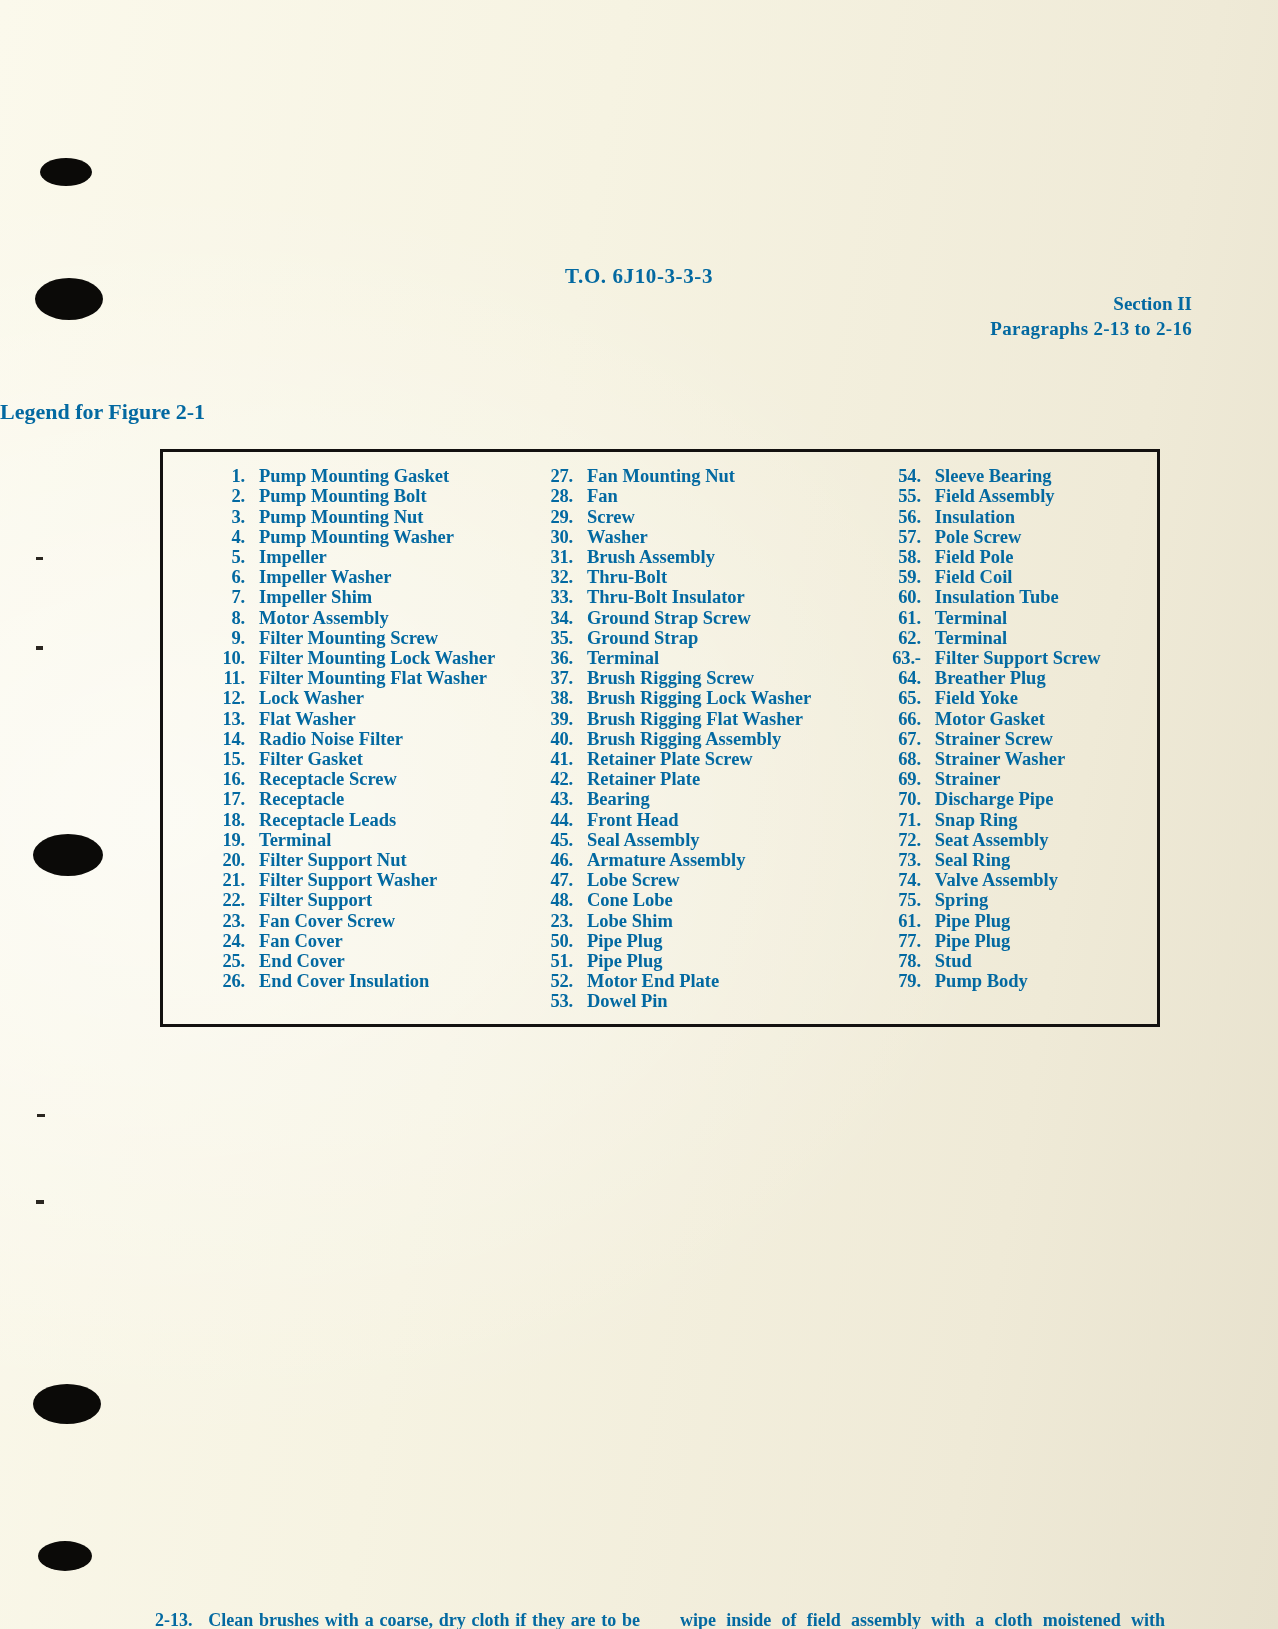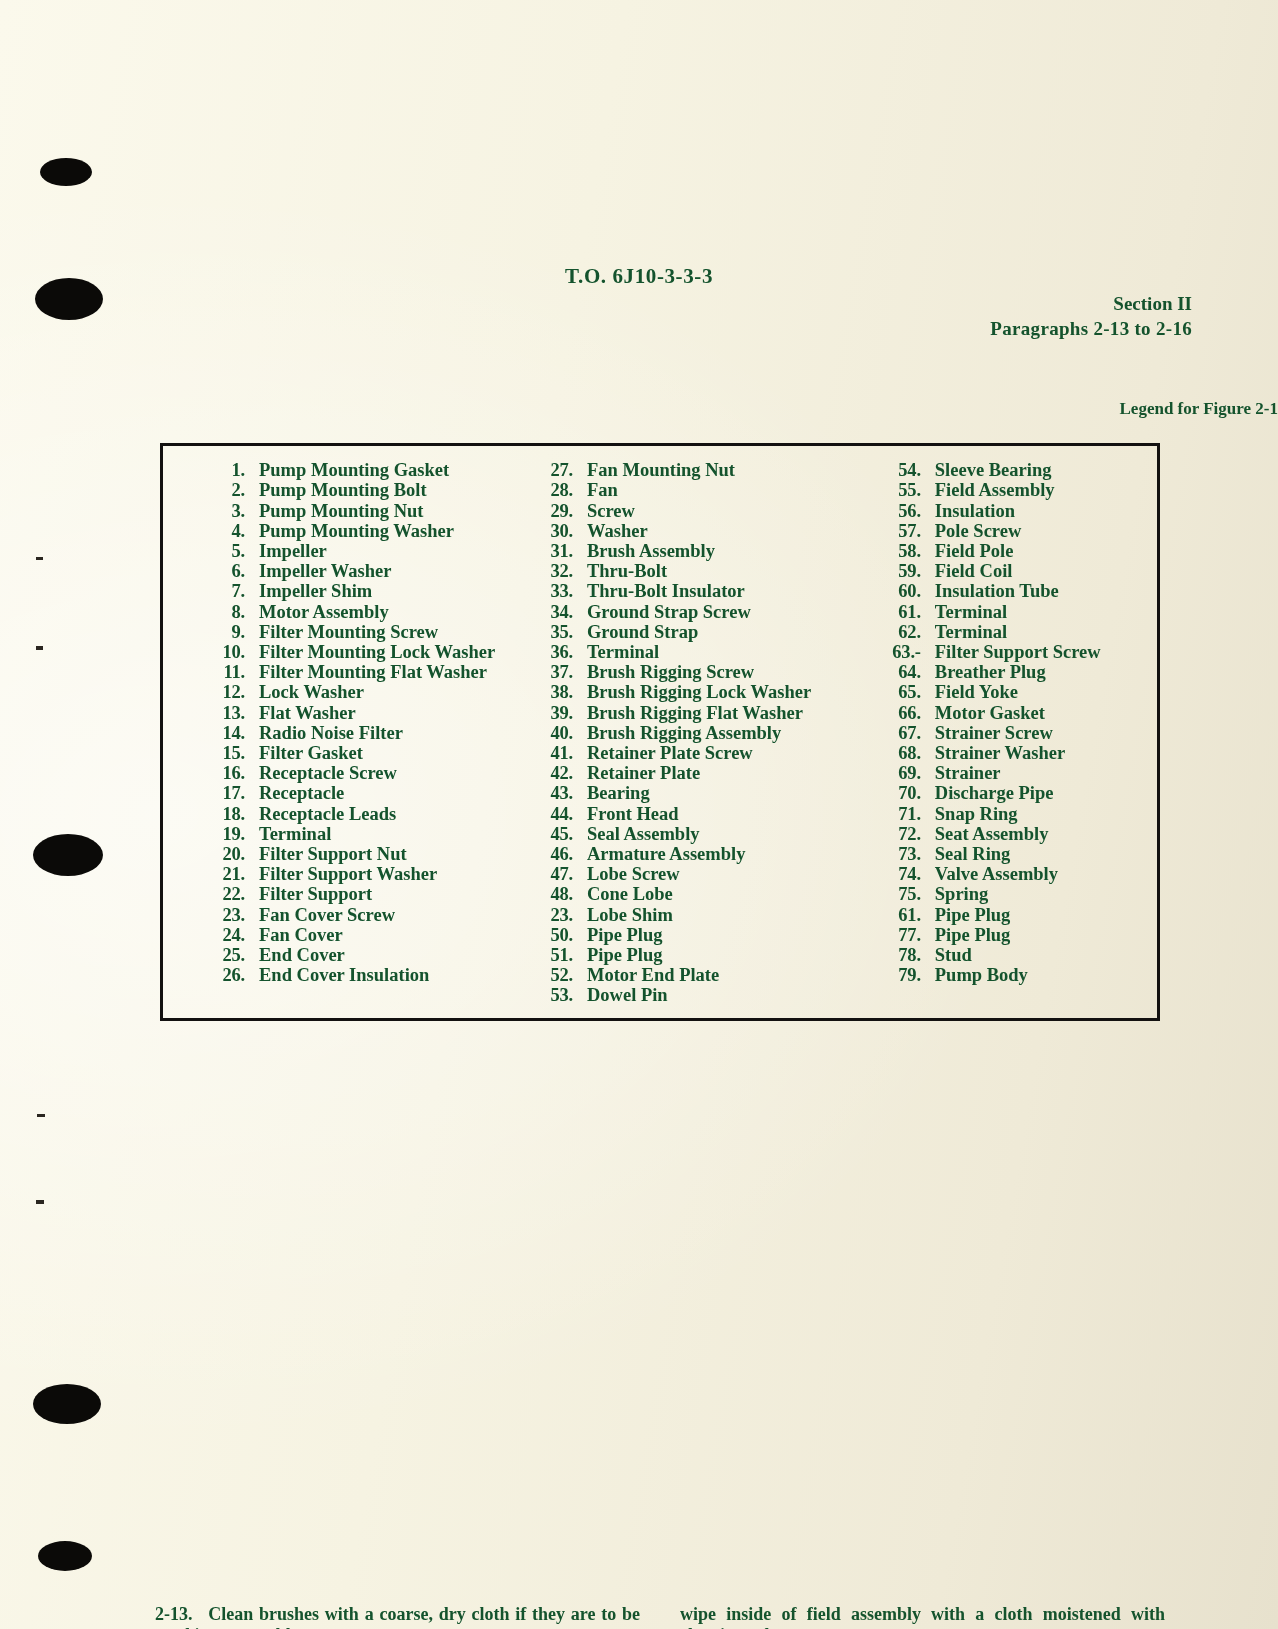--- a/index.html
+++ b/index.html
@@ -7,21 +7,21 @@
     padding: 0;
     background: #8d8d8d;
   }
   #page {
     position: relative;
     width: 1278px;
     height: 1629px;
     background: #f7f5e6;
     overflow: hidden;
     font-family: "Liberation Serif", "DejaVu Serif", serif;
-    color: #14532d;
+    color: #0369a1;
   }
   
   #paper-tone {
     position: absolute;
     inset: 0;
     background:
       radial-gradient(ellipse at 12% 50%, rgba(255,255,255,0.55) 0%, rgba(255,255,255,0) 55%),
       linear-gradient(100deg, #fbf9ec 0%, #f6f3e2 40%, #efead7 78%, #e7e1cd 100%);
     pointer-events: none;
   }
@@ -58,23 +58,23 @@
     font-weight: bold;
     font-size: 19px;
     line-height: 1.32;
   }
   .hdr-right .line2 { letter-spacing: 0.3px; }
 
   .legend-title {
     position: absolute;
     left: 0; right: 0;
     top: 128px;
-    text-align: right;
+    text-align: left;
     font-weight: bold;
-    font-size: 17px;
+    font-size: 22px;
   }
 
   
   #legend-box {
     position: absolute;
     left: 160px;
     top: 152px;
     width: 1000px;
     height: 578px;
     border: 3px solid #131110;

